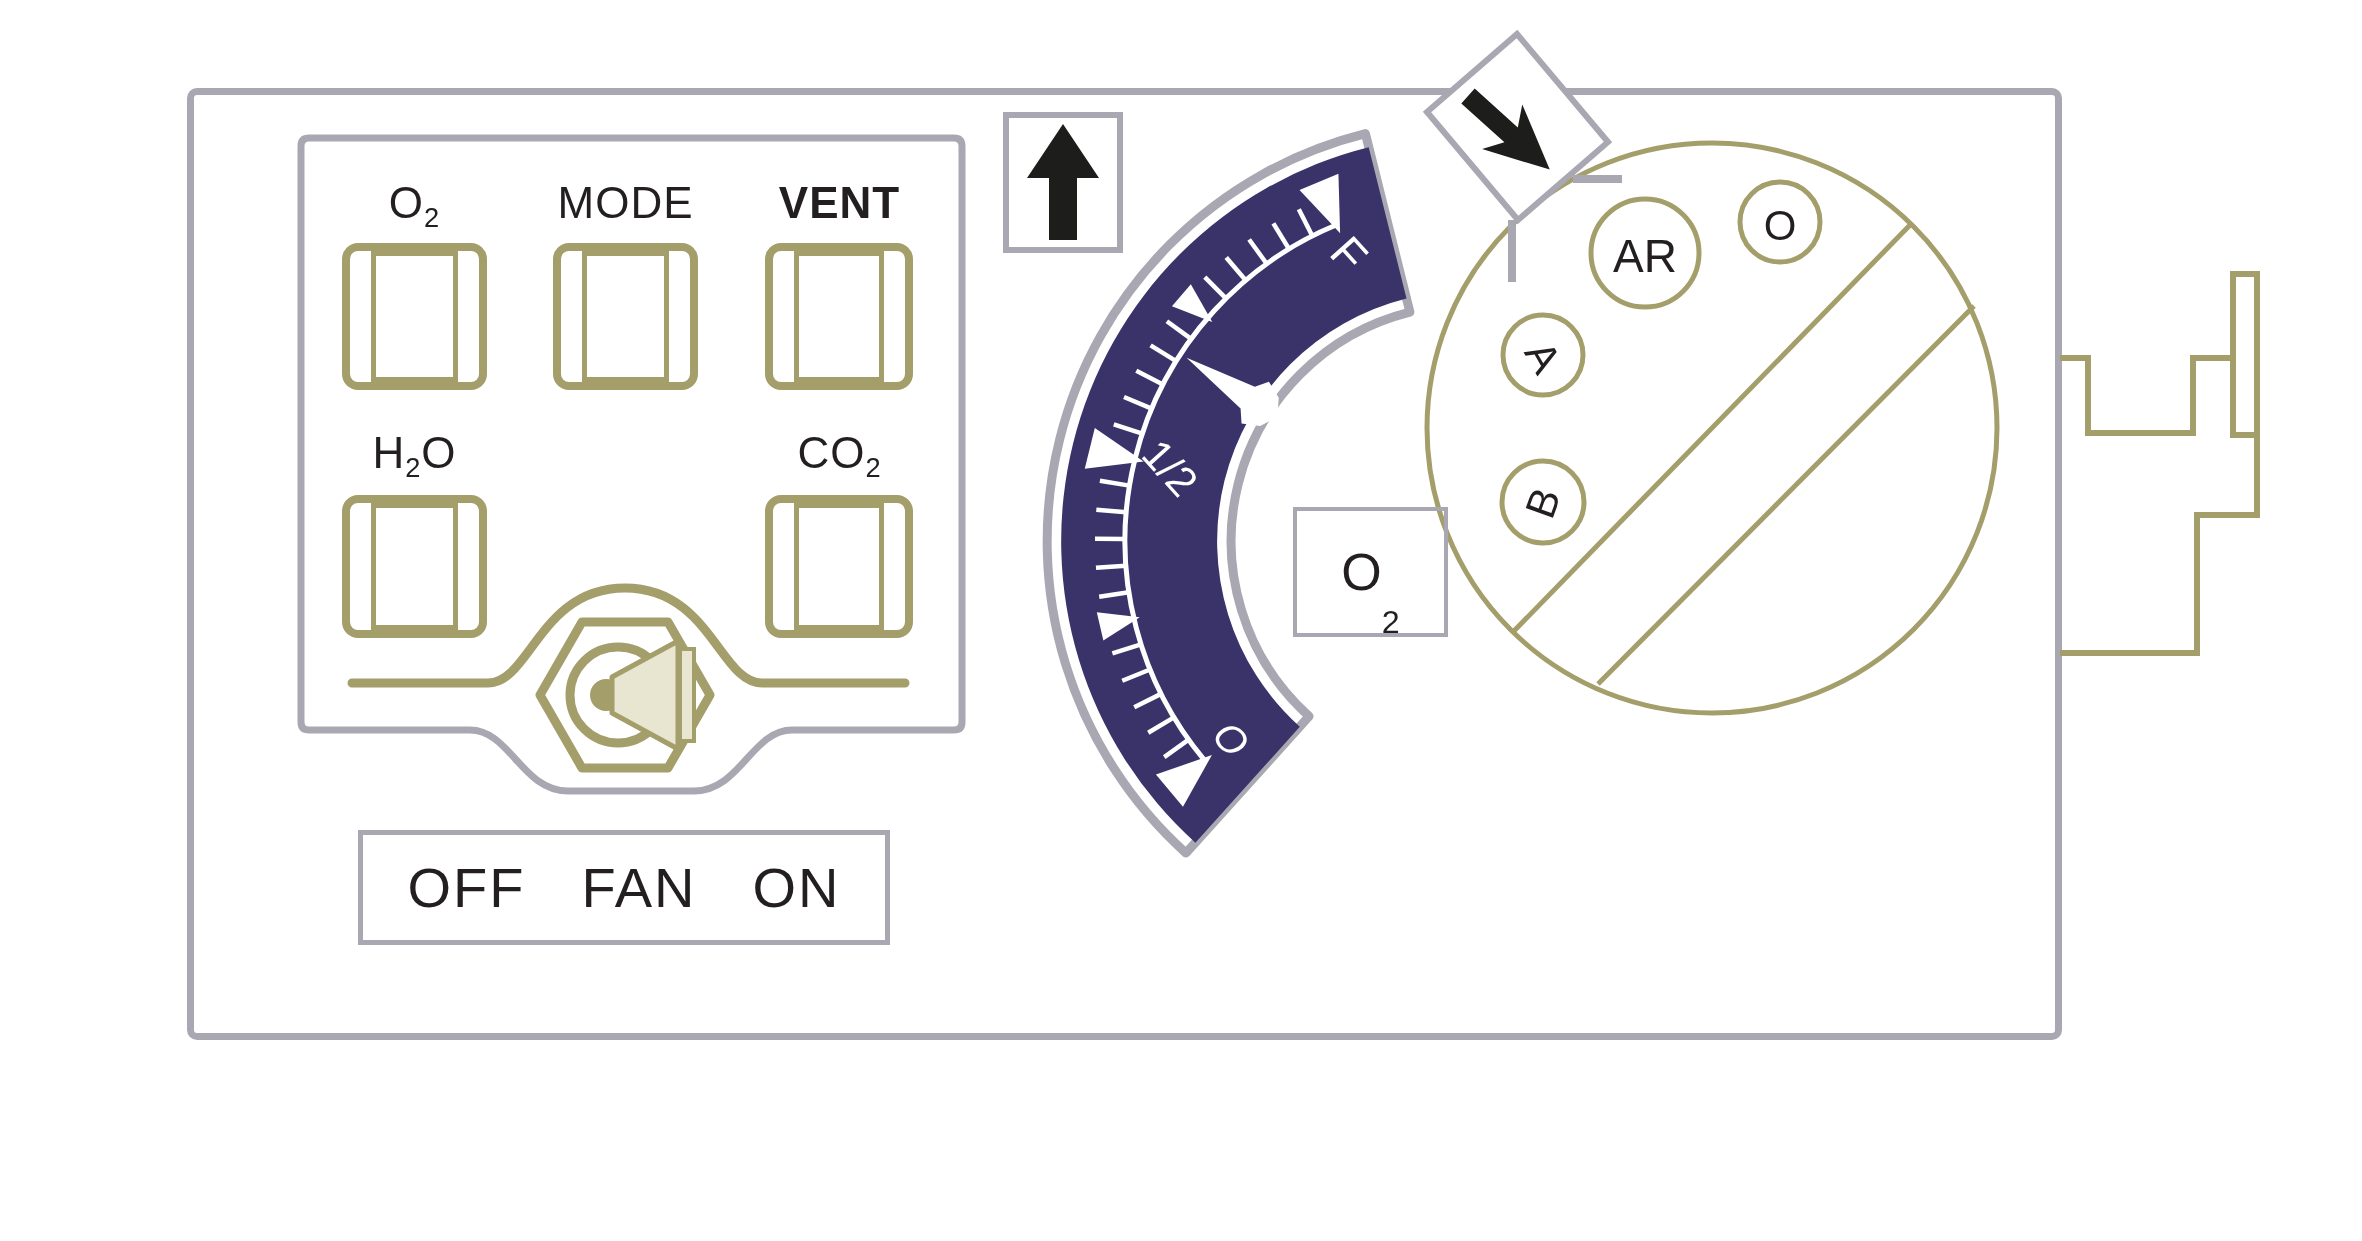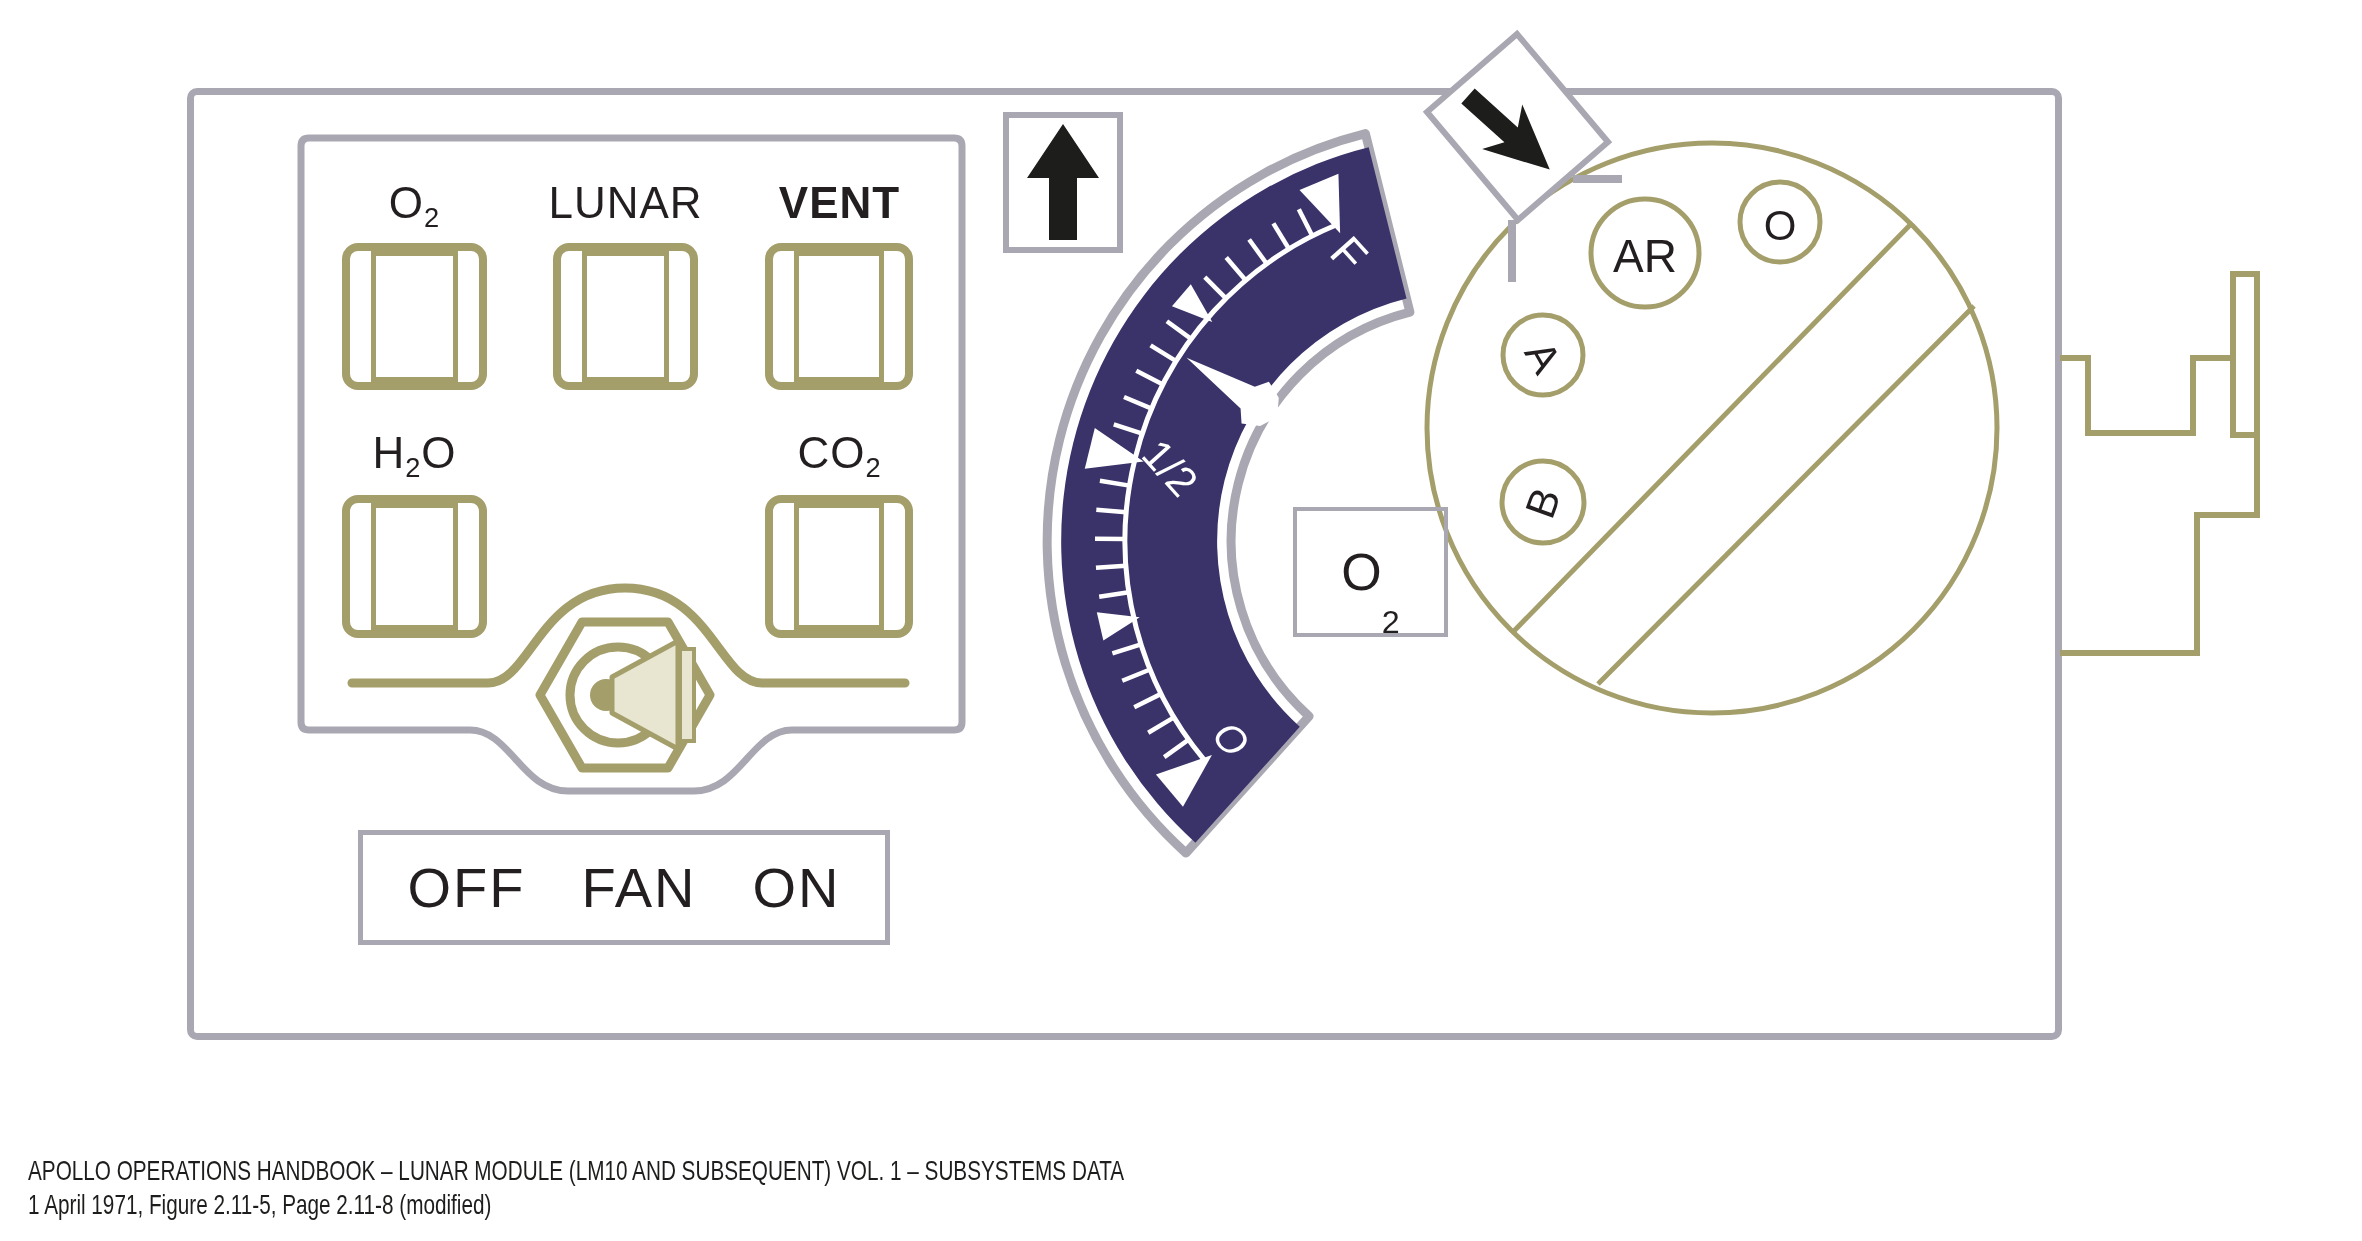--- a/index.html
+++ b/index.html
@@ -52,21 +52,21 @@
   <div class="abs sw-outer" style="left:765px;top:495px;width:148px;height:143px;">
       <div class="sw-inner"></div>
     </div>
 
   <div class="abs sw-label" style="left:322px;top:178px;width:185px;">
       <span>O</span>
       <span class="sub">2</span>
       <span></span>
     </div>
   <div class="abs sw-label" style="left:533px;top:178px;width:185px;">
-      <span>LUNAR</span>
+      <span>MODE</span>
     </div>
   <div class="abs sw-label" style="left:747px;top:178px;width:185px;font-weight:bold;">
       <span>VENT</span>
     </div>
   <div class="abs sw-label" style="left:322px;top:428px;width:185px;">
       <span>H</span>
       <span class="sub">2</span>
       <span>O</span>
     </div>
   <div class="abs sw-label" style="left:747px;top:428px;width:185px;">
@@ -167,18 +167,14 @@
     <span>FAN</span>
     <span>ON</span>
   </div>
 
   <div class="abs tagbox" id="o2tag-box">
     <span>O</span>
       <span class="sub" style="transform:translateY(8px);">2</span>
   </div>
 
 
-  <div class="abs" id="caption">
-    <div>APOLLO OPERATIONS HANDBOOK – LUNAR MODULE (LM10 AND SUBSEQUENT) VOL. 1 – SUBSYSTEMS DATA</div>
-    <div>1 April 1971, Figure 2.11-5, Page 2.11-8 (modified)</div>
-  </div>
 
 </div>
 
 </body></html>

